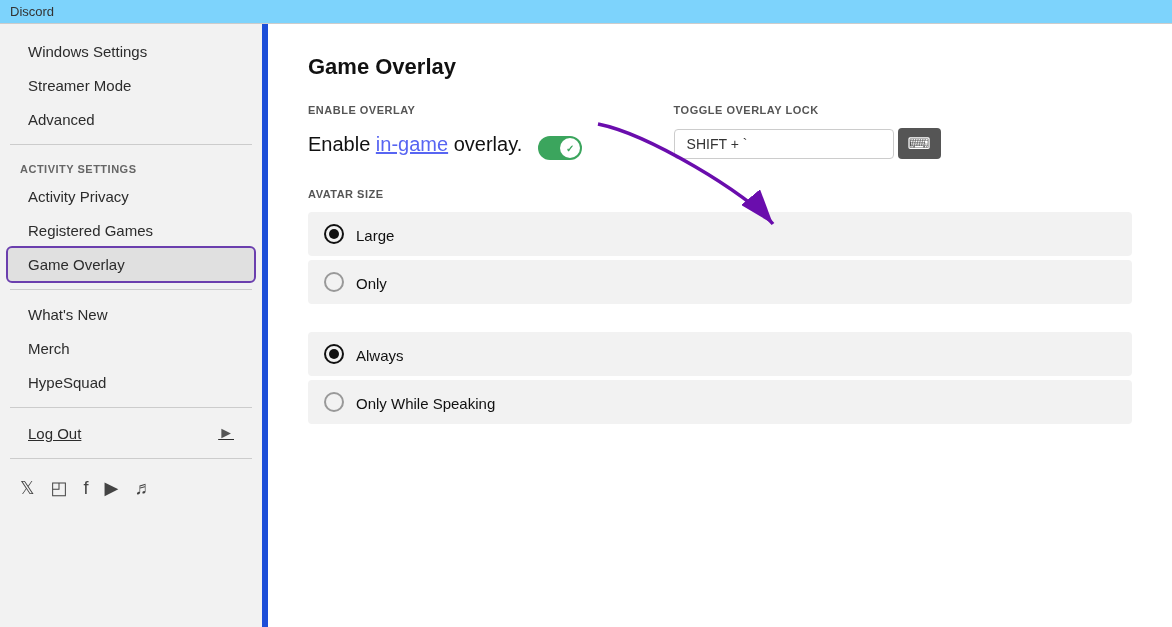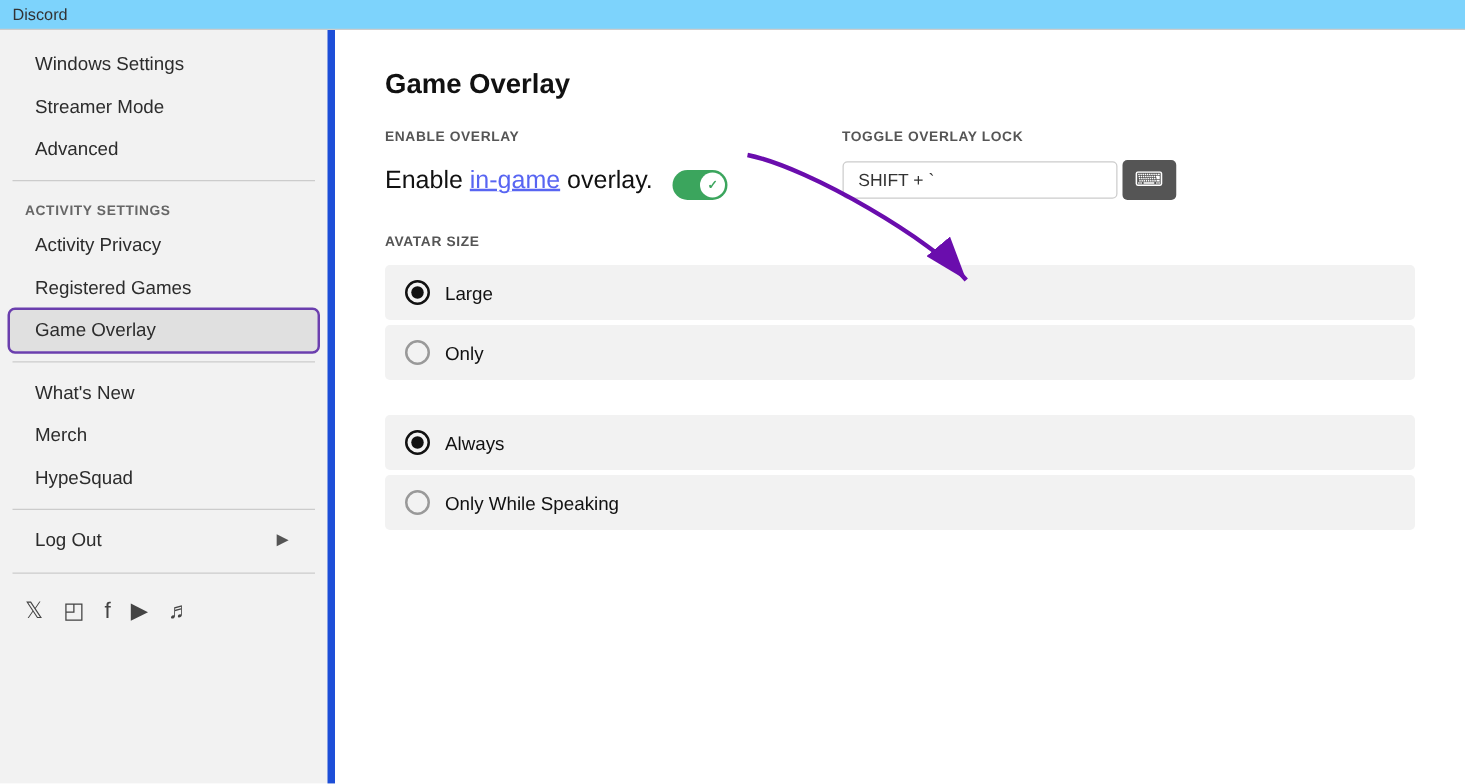--- a/index.html
+++ b/index.html
@@ -54,28 +54,29 @@
     }
 
     .sidebar-divider {
       border: none;
       border-top: 1px solid #ccc;
       margin: 8px 10px;
     }
 
     .sidebar-logout {
       display: flex;
-      align-items: flex-start;
+      align-items: flex-end;
       justify-content: space-between;
       padding: 8px 20px;
       cursor: pointer;
       font-size: 15px;
       color: #2c2c2c;
       margin: 1px 8px;
       border-radius: 4px;
+      text-decoration: underline;
     }
     .logout-arrow {
       font-size: 16px;
       color: #555;
     }
 
     .social-icons {
       display: flex;
       gap: 16px;
       padding: 10px 20px;

